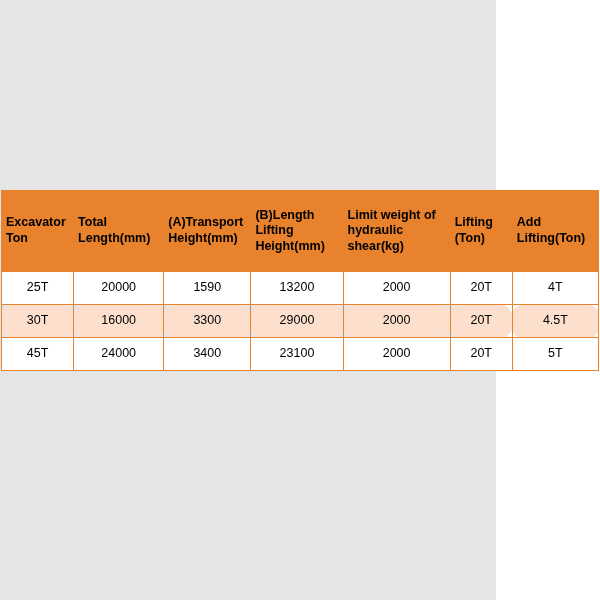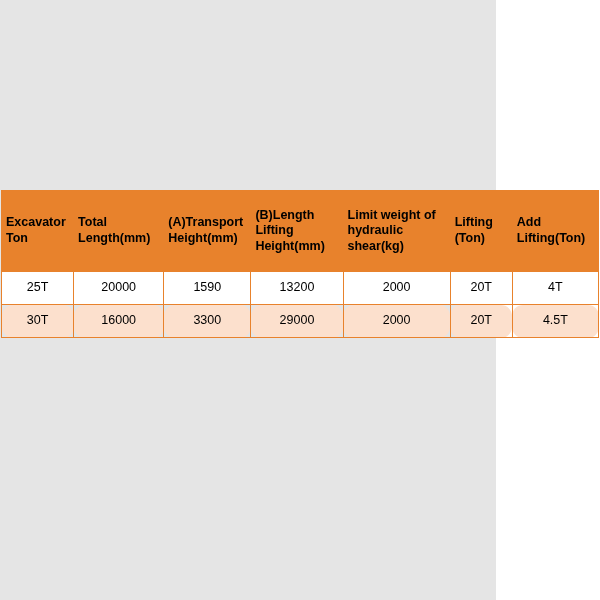--- a/index.html
+++ b/index.html
@@ -104,16 +104,25 @@
         </tr>
         <tr class="alt">
           <td>30T</td>
           <td>16000</td>
           <td>3300</td>
           <td>29000</td>
           <td>2000</td>
           <td>20T</td>
           <td>4.5T</td>
         </tr>
+        <tr>
+          <td>45T</td>
+          <td>24000</td>
+          <td>3400</td>
+          <td>23100</td>
+          <td>2000</td>
+          <td>20T</td>
+          <td>5T</td>
+        </tr>
       </tbody>
     </table>
   </div>
 </div>
 
 </body></html>

